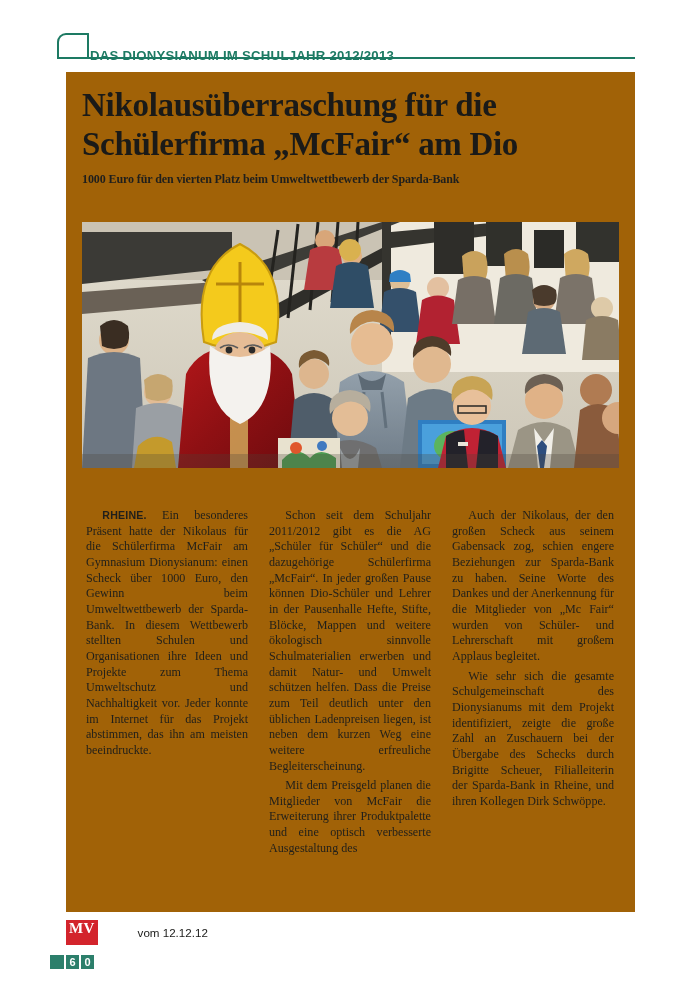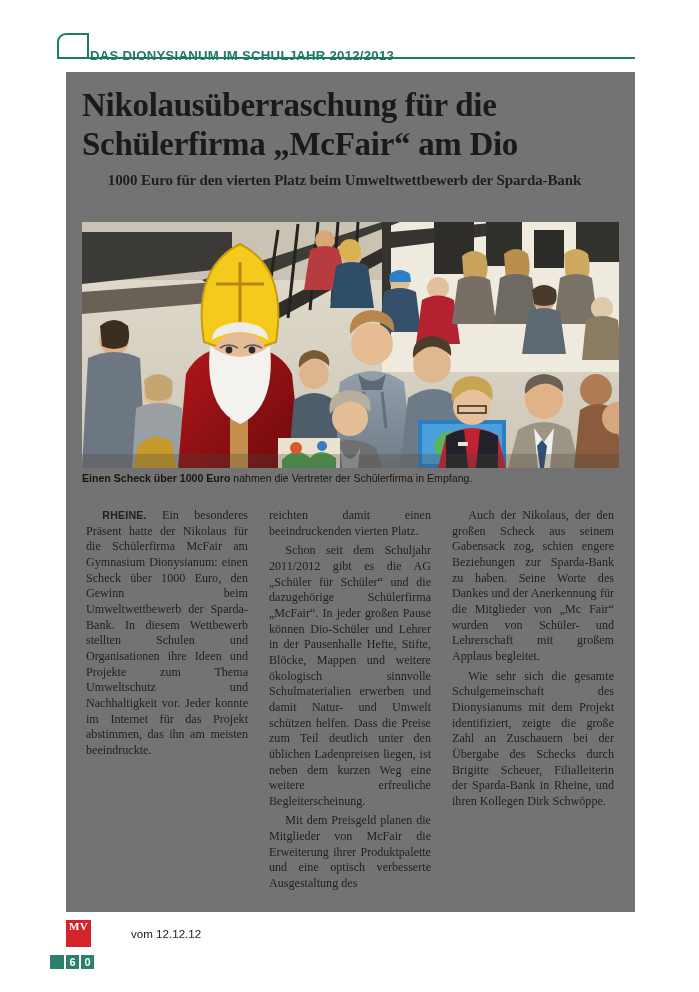--- a/index.html
+++ b/index.html
@@ -46,42 +46,41 @@
     color: #1d7a63;
     white-space: nowrap;
   }
 
   
   #article {
     position: absolute;
     left: 66px; top: 72px;
     width: 569px;
     height: 840px;
-    background: #737373;
+    background: #a16207;
   }
 
   #headline {
     margin: 0;
     padding: 14px 16px 0 16px;
     font-family: "Liberation Serif", "DejaVu Serif", serif;
     font-weight: bold;
     font-size: 33px;
     line-height: 1.17;
     color: #1a1a18;
     letter-spacing: -0.3px;
   }
   #subheadline {
     margin: 0;
     padding: 9px 28px 0 16px;
     font-family: "Liberation Serif", "DejaVu Serif", serif;
     font-weight: bold;
-    font-size: 15px;
+    font-size: 12px;
     color: #1f1f1d;
     letter-spacing: -0.1px;
-    text-align: center;
   }
 
   
   #photo-wrap {
     position: absolute;
     left: 16px; top: 150px;
     width: 537px; height: 246px;
     overflow: hidden;
     background: #9a9287;
   }
@@ -128,23 +127,23 @@
     left: 66px; top: 920px;
     display: flex;
     align-items: center;
     gap: 5px;
   }
   #mv-logo {
     background: #d3242c;
     color: #ffffff;
     font-family: "Liberation Serif", "DejaVu Serif", serif;
     font-weight: bold;
-    font-size: 11px;
+    font-size: 15px;
     letter-spacing: 0.3px;
-    padding: 1px 3px 14px 3px;
+    padding: 1px 3px 8px 3px;
     line-height: 1.05;
   }
   #source-text {
     font-family: "Liberation Sans", "DejaVu Sans", sans-serif;
     font-size: 11.6px;
     color: #1b1b19;
     margin-left: 35px;
   }
 
   #folio {
@@ -346,34 +345,30 @@
       <g>
         <circle cx="514" cy="168" r="16" fill="#b07b52"></circle>
         <path d="M498 188 q18 -12 36 0 l6 58 l-48 0 Z" fill="#8a5b3c"></path>
         <circle cx="536" cy="196" r="16" fill="#d6a77e"></circle>
       </g>
 
       <rect x="0" y="232" width="537" height="14" fill="#4b4339" opacity="0.28"></rect>
     </svg>
   </div>
 
-  <div id="caption">
-    <span class="lead">Einen Scheck über 1000 Euro</span><span> nahmen die Vertreter der Schülerfirma in Empfang.</span>
-  </div>
 
   <div id="body-cols">
 
     <div class="col">
       <p class="first">
         <span class="dateline">RHEINE.</span><span> Ein besonderes Präsent hatte der Nikolaus für die Schülerfirma McFair am Gymnasium Dionysianum: einen Scheck über 1000 Euro, den Gewinn beim Umweltwettbewerb der Sparda-Bank. In diesem Wettbewerb stellten Schulen und Organisationen ihre Ideen und Projekte zum Thema Umweltschutz und Nachhaltigkeit vor. Jeder konnte im Internet für das Projekt abstimmen, das ihn am meisten beeindruckte.</span>
       </p>
     </div>
 
     <div class="col">
-      <p style="text-indent:0"><span>reichten damit einen beeindruckenden vierten Platz.</span></p>
       <p><span>Schon seit dem Schuljahr 2011/2012 gibt es die AG „Schüler für Schüler“ und die dazugehörige Schülerfirma „McFair“. In jeder großen Pause können Dio-Schüler und Lehrer in der Pausenhalle Hefte, Stifte, Blöcke, Mappen und weitere ökologisch sinnvolle Schulmaterialien erwerben und damit Natur- und Umwelt schützen helfen. Dass die Preise zum Teil deutlich unter den üblichen Ladenpreisen liegen, ist neben dem kurzen Weg eine weitere erfreuliche Begleiterscheinung.</span></p>
       <p><span>Mit dem Preisgeld planen die Mitglieder von McFair die Erweiterung ihrer Produktpalette und eine optisch verbesserte Ausgestaltung des</span></p>
     </div>
 
     <div class="col">
       <p><span>Auch der Nikolaus, der den großen Scheck aus seinem Gabensack zog, schien engere Beziehungen zur Sparda-Bank zu haben. Seine Worte des Dankes und der Anerkennung für die Mitglieder von „Mc Fair“ wurden von Schüler- und Lehrerschaft mit großem Applaus begleitet.</span></p>
       <p><span>Wie sehr sich die gesamte Schulgemeinschaft des Dionysianums mit dem Projekt identifiziert, zeigte die große Zahl an Zuschauern bei der Übergabe des Schecks durch Brigitte Scheuer, Filialleiterin der Sparda-Bank in Rheine, und ihren Kollegen Dirk Schwöppe.</span></p>
     </div>
 
   </div>

